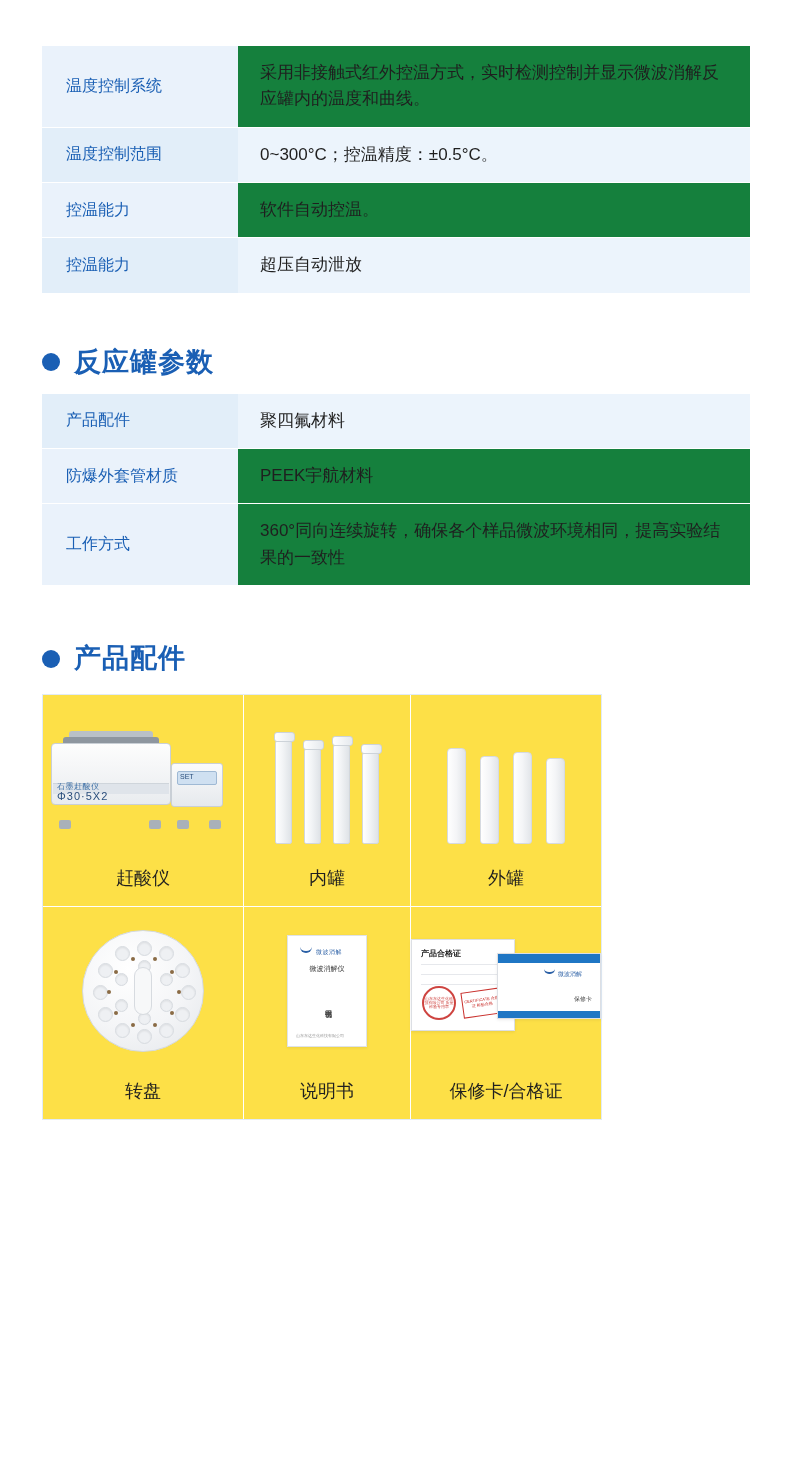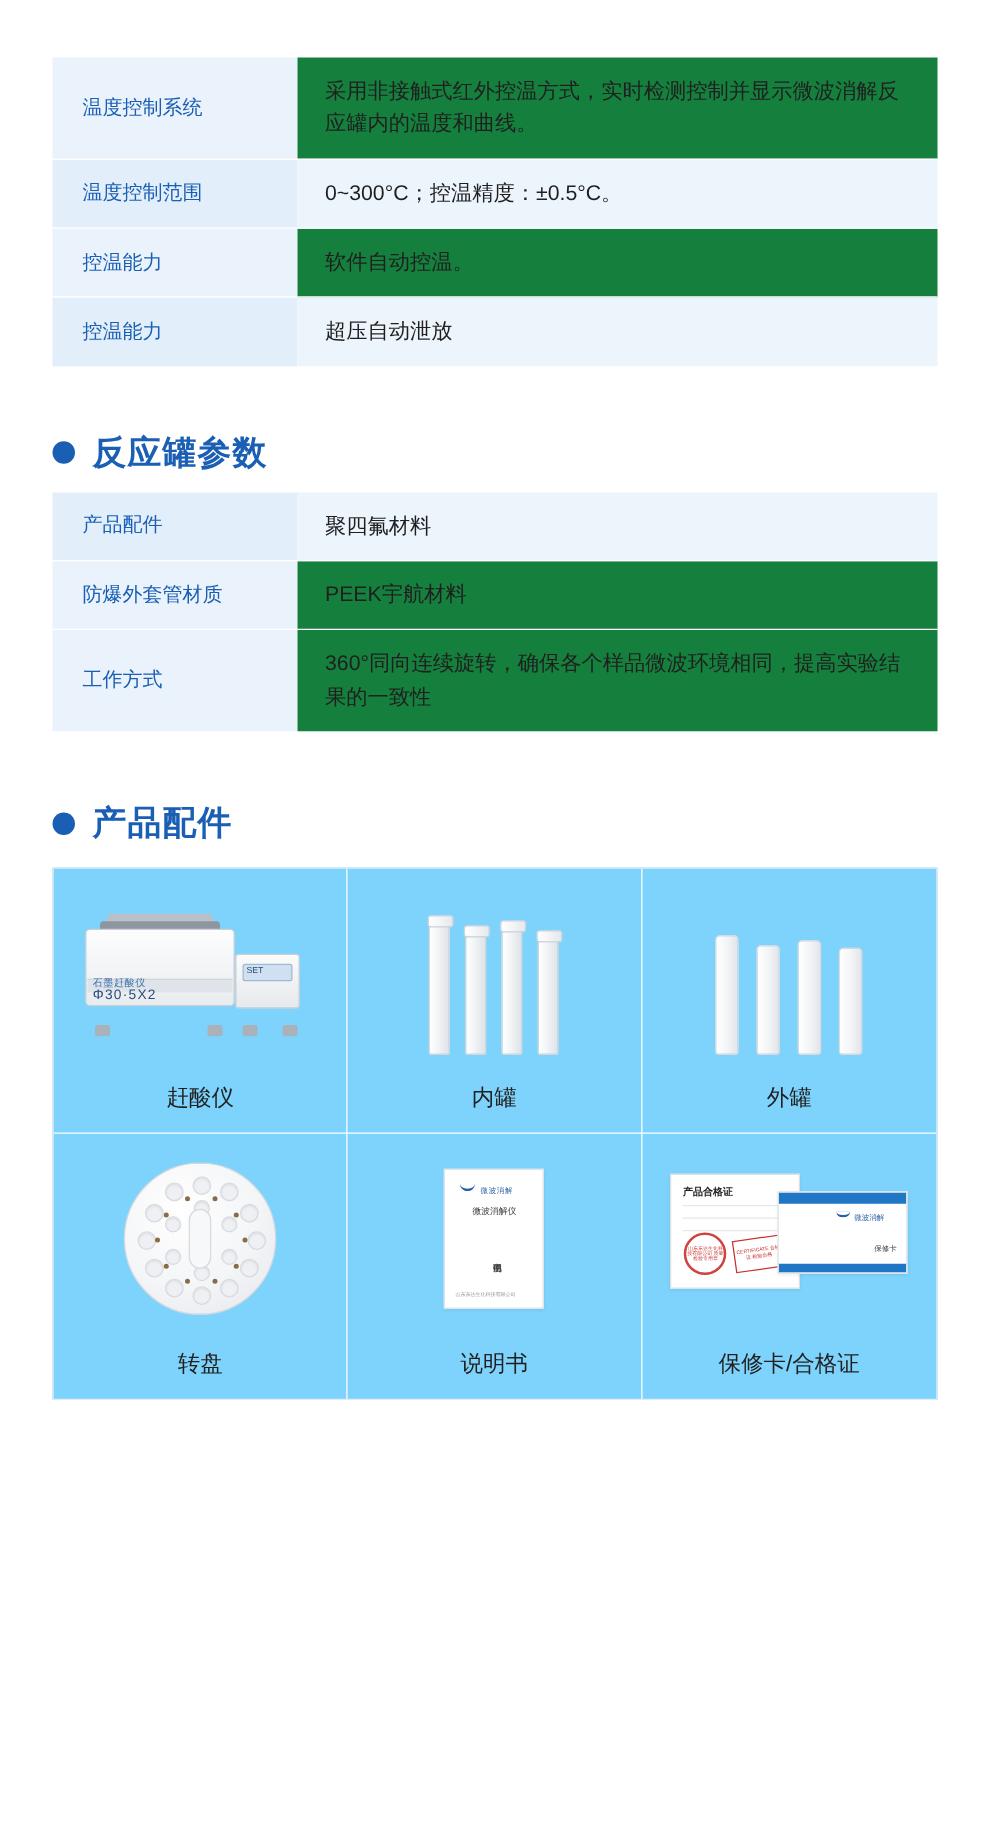--- a/index.html
+++ b/index.html
@@ -74,25 +74,25 @@
   .spec-table tr.alt td.v { background: #ecf4fc; }
   .spec-table tr:last-child td { border-bottom: none; }
 
   .gap-1 { height: 56px; }
   .gap-2 { height: 60px; }
   .gap-3 { height: 28px; }
 
   
   .acc-grid {
     margin-top: 22px;
-    width: 708px;
+    width: 560px;
     display: grid;
     grid-template-columns: repeat(3, 1fr);
     grid-template-rows: 212px 212px;
-    background: #7dd3fc;
+    background: #fde047;
     border: 1px solid #e1ebf6;
   }
   .acc-cell {
     position: relative;
     display: flex;
     flex-direction: column;
     align-items: center;
     justify-content: flex-end;
     border-right: 1px solid #ffffff;
     border-bottom: 1px solid #ffffff;

